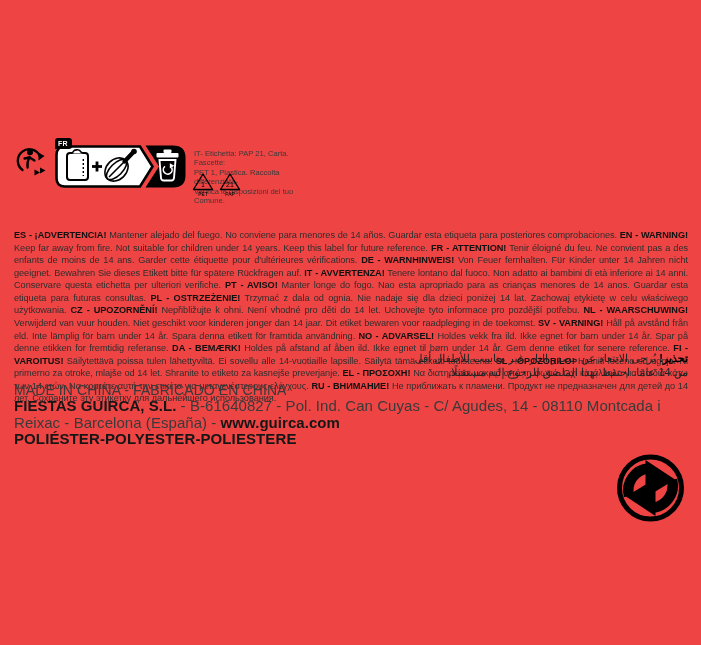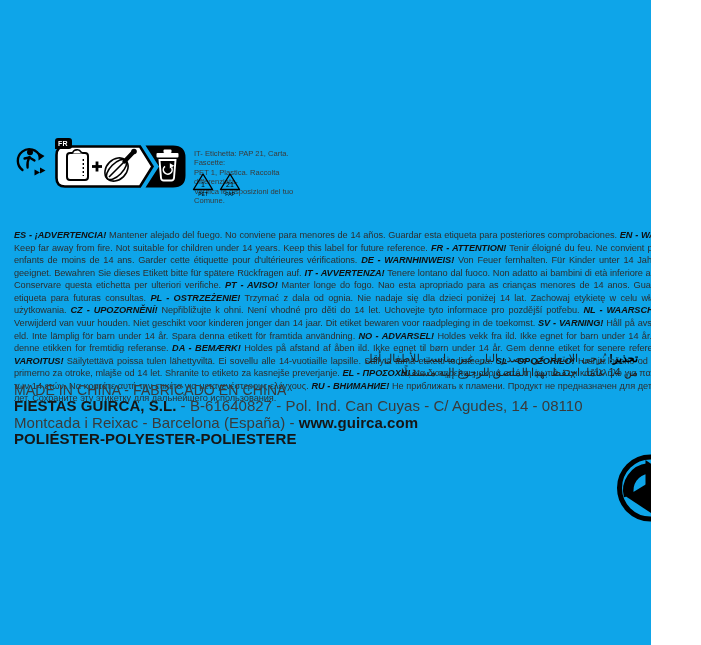--- a/index.html
+++ b/index.html
@@ -1,20 +1,20 @@
 <!DOCTYPE html>
 <html><head>
 <meta charset="utf-8">
 <style>
   html,body{margin:0;padding:0;}
   body{
     width:701px;height:645px;background:#ffffff;
     font-family:"Liberation Sans",sans-serif;color:#232323;
   }
-  .page{position:relative;width:651px;height:645px;background:#0ea5e9;overflow:hidden;}
+  .page{position:relative;width:701px;height:645px;background:#ef4444;overflow:hidden;}
 
   
   .triman{position:absolute;left:16px;top:146px;}
   .infotri{position:absolute;left:55px;top:145px;width:131px;height:43px;}
   .fr-tab{
     position:absolute;top:-7px;left:0px;background:#000;color:#fff;
     font-size:7px;font-weight:bold;line-height:7px;padding:2px 4px 2px 3px;
     border-radius:3px 3px 3px 0;letter-spacing:.3px;z-index:2;
   }
   .it-note{
@@ -23,21 +23,21 @@
   }
   .codes{position:absolute;left:192px;top:172px;display:flex;gap:5px;}
   .code svg{display:block;}
 
   
   .warnings{
     position:absolute;left:14px;top:220px;width:674px;
     font-size:9.2px;line-height:12.55px;text-align:justify;
     color:#2e2e2e;letter-spacing:-0.05px;
   }
-  .warnings b{color:#111;font-style:italic;}
+  .warnings b{color:#111;}
 
   
   .arabic{
     position:absolute;right:13px;top:352px;width:300px;
     direction:rtl;text-align:right;font-size:11px;line-height:13.5px;color:#222;
   }
   .arabic b{color:#000;}
 
   .made-in{position:absolute;left:14px;top:382px;font-size:14px;color:#3a3a3a;letter-spacing:.1px;}
   .company{position:absolute;left:14px;top:397px;font-size:15px;color:#3a3a3a;letter-spacing:.05px;}

